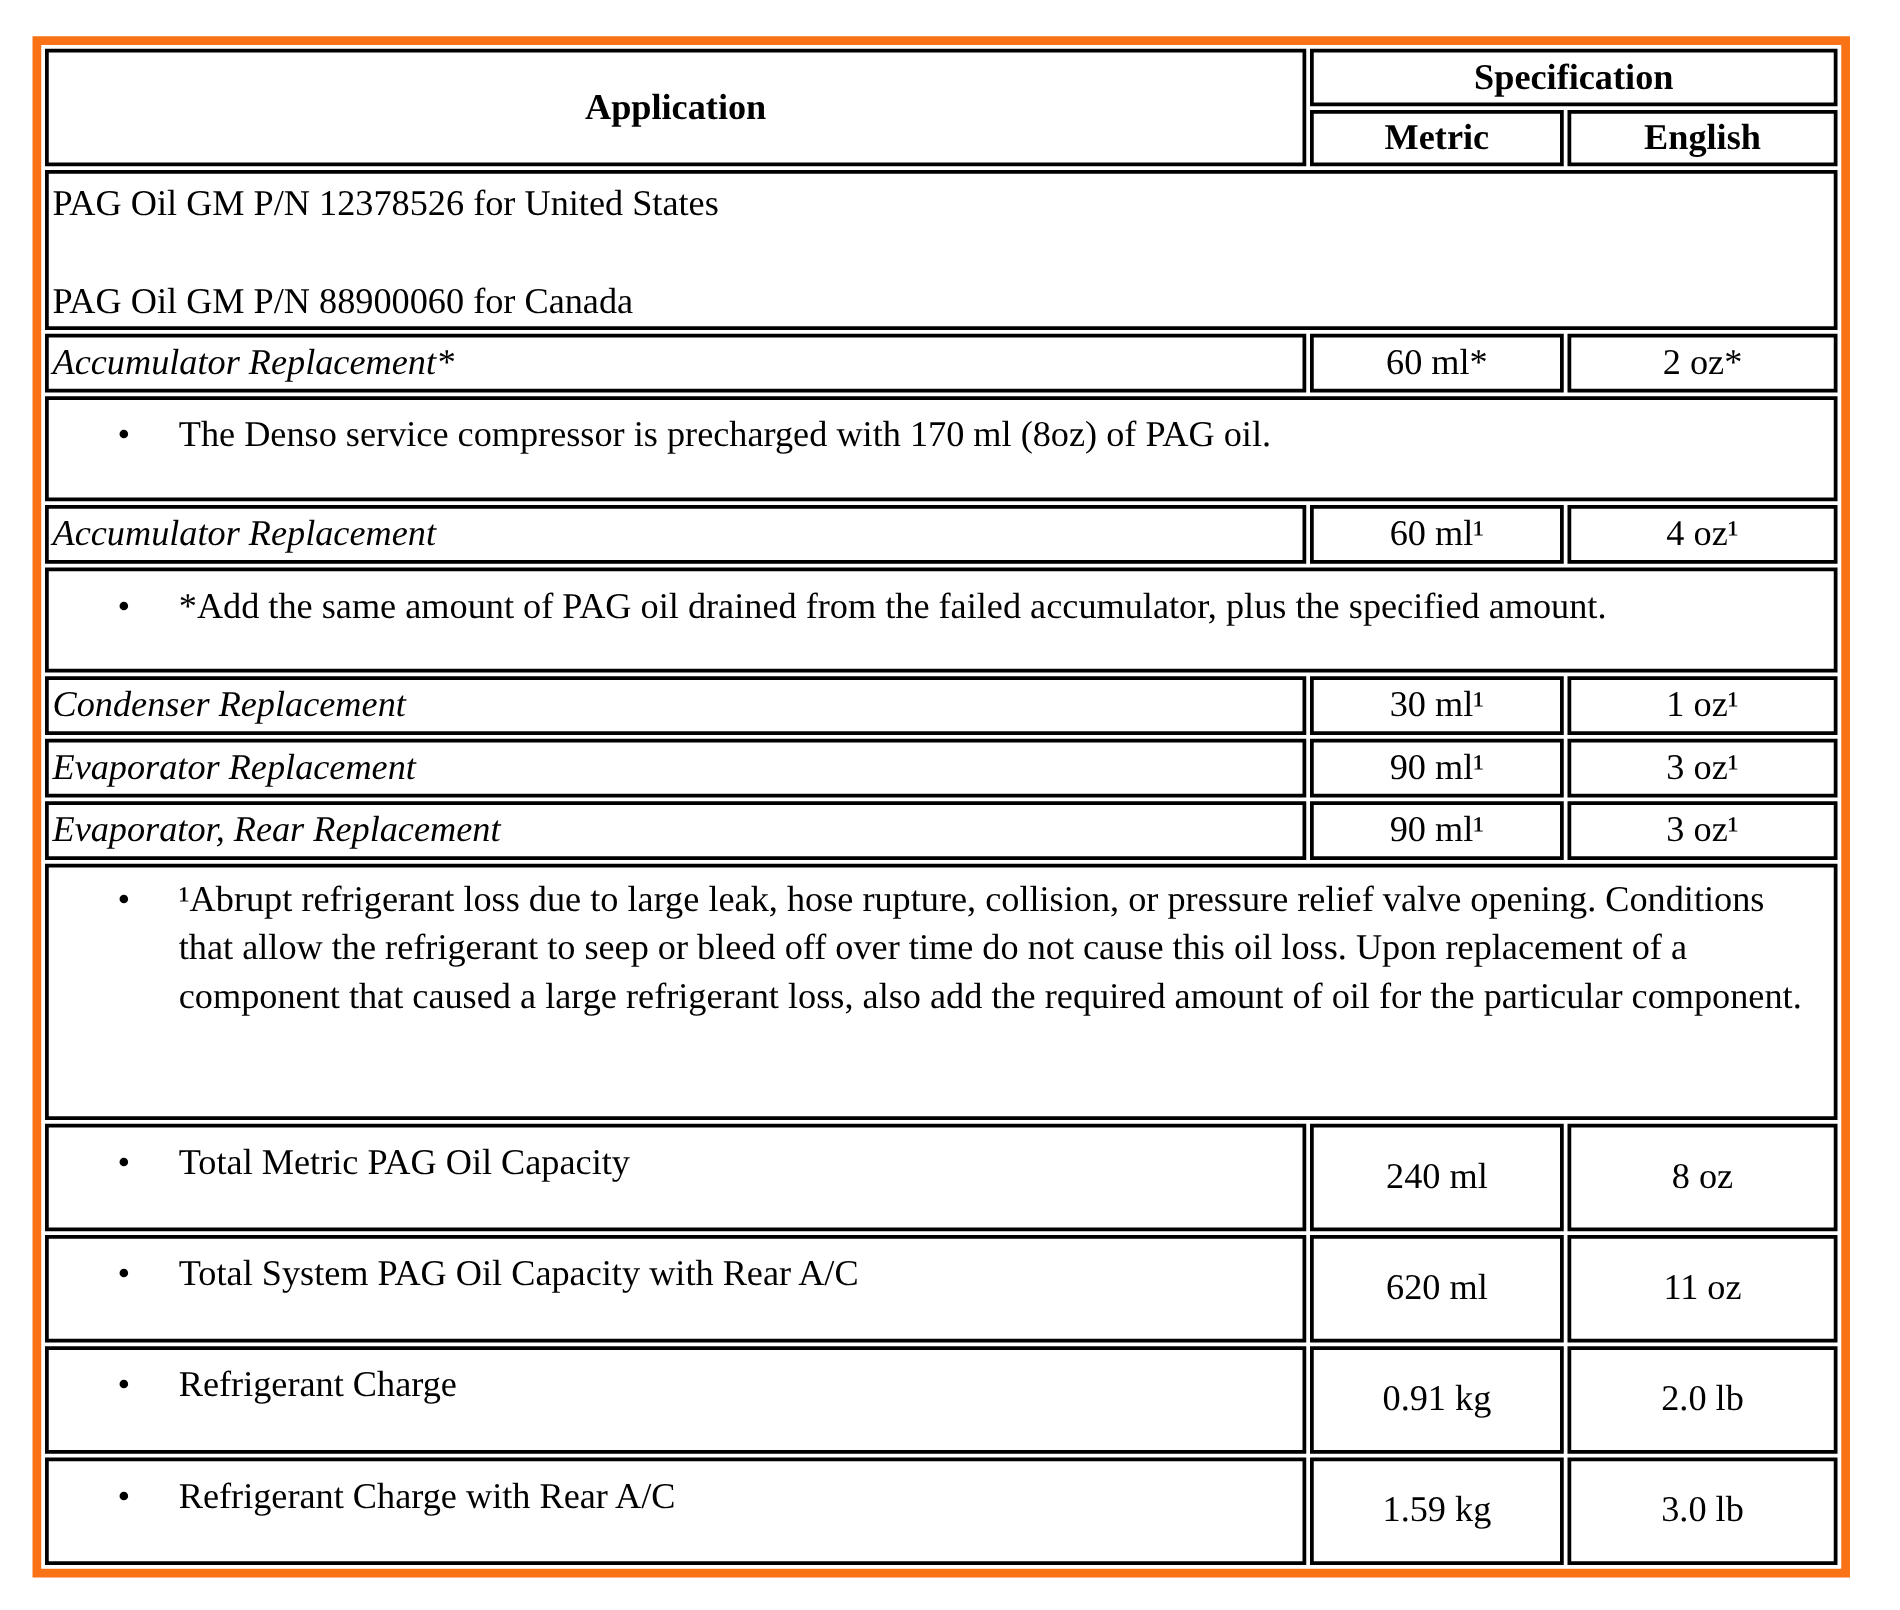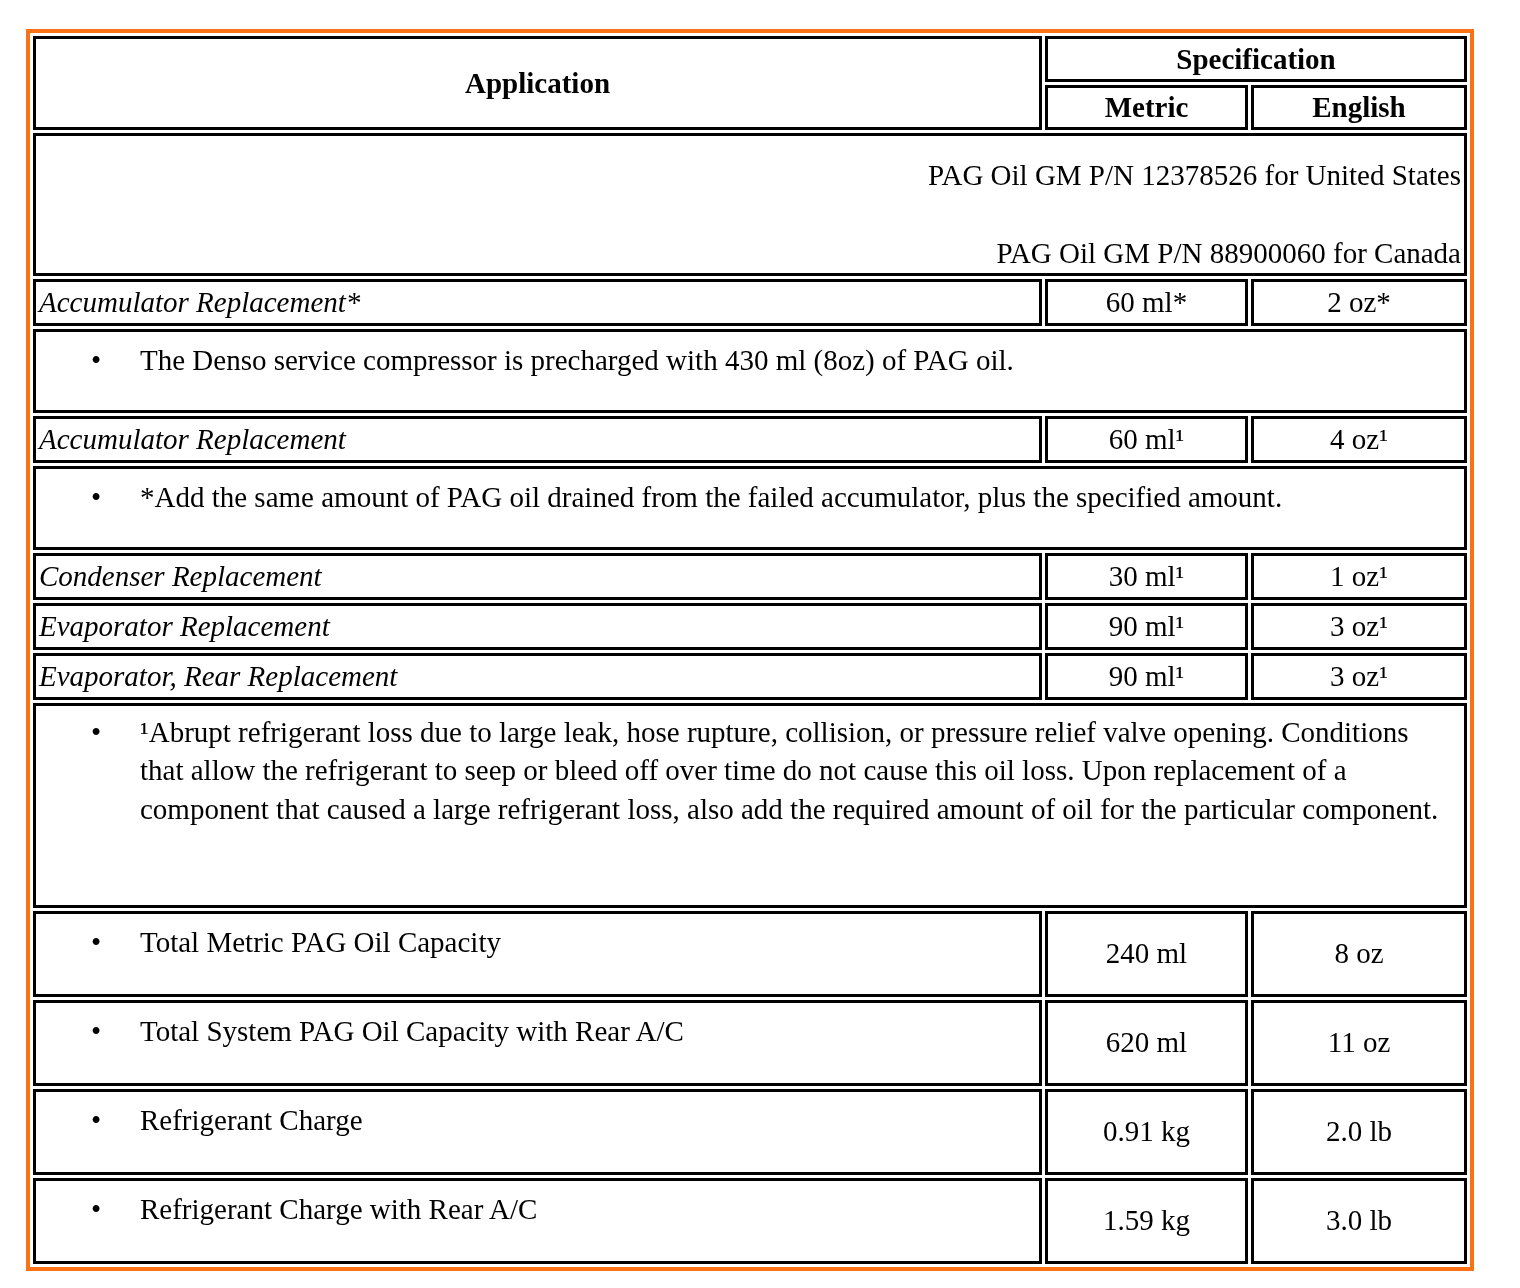--- a/index.html
+++ b/index.html
@@ -14,21 +14,21 @@
     width: 1520px;
     height: 1288px;
     box-sizing: border-box;
     padding: 29px 0 0 26px;
     background: #ffffff;
     overflow: hidden;
   }
   table.spec-table {
     border-collapse: separate;
     border-spacing: 3px;
-    border: 4px solid #f97316;
+    border: 7px solid #f97316;
     width: 1444px;
     table-layout: fixed;
   }
   col.c-app     { width: 1009px; }
   col.c-metric  { width: 203px; }
   col.c-english { width: 216px; }
   td, th {
     border: 3px solid #000000;
     box-sizing: border-box;
     background: #ffffff;
@@ -40,22 +40,22 @@
   th {
     font-weight: bold;
     text-align: center;
     vertical-align: middle;
   }
   th.spec-head   { height: 46px; }
   .r-subhead th  { height: 32px; }
   .r-intro td {
     height: 126px;
     vertical-align: top;
-    padding-top: 20px;
-    text-align: right;
+    padding-top: 5px;
+    text-align: left;
   }
   .intro-line2 { margin-top: 39px; }
   .r-simple td {
     height: 47px;
     vertical-align: middle;
   }
   .r-simple td.label-cell { text-align: left; font-style: italic; }
   td.val-cell { text-align: center; vertical-align: middle; margin-top: 28px; }
   .r-note td {
     height: 84px;
@@ -119,21 +119,21 @@
       <tr class="r-simple">
         <td class="label-cell">Accumulator Replacement*</td>
         <td class="val-cell">60 ml*</td>
         <td class="val-cell">2 oz*</td>
       </tr>
 
       <tr class="r-note">
         <td colspan="3">
           <div class="li">
             <span class="bullet">•</span>
-            <span class="li-text">The Denso service compressor is precharged with 430 ml (8oz) of PAG oil.</span>
+            <span class="li-text">The Denso service compressor is precharged with 170 ml (8oz) of PAG oil.</span>
           </div>
         </td>
       </tr>
 
       <tr class="r-simple">
         <td class="label-cell">Accumulator Replacement</td>
         <td class="val-cell">60 ml¹</td>
         <td class="val-cell">4 oz¹</td>
       </tr>
 

